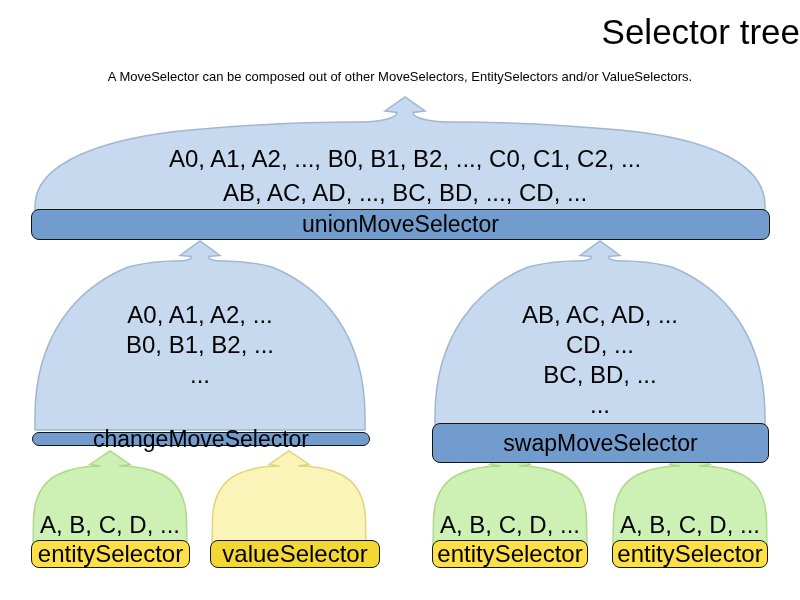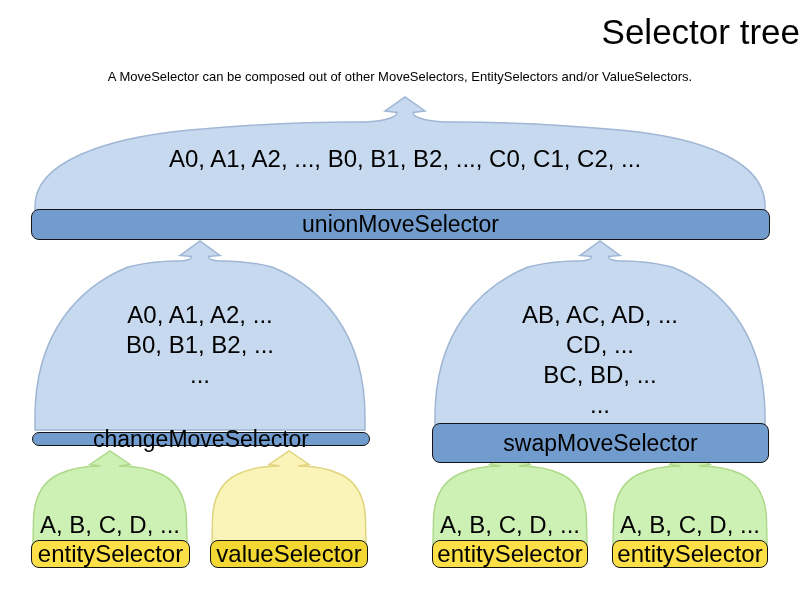--- a/index.html
+++ b/index.html
@@ -40,21 +40,21 @@
     font-size:23px; white-space:nowrap;
   }
   .bar-blue   { background:#719ccd; }
   .bar-green  { background:#fde047; font-size:24px; }
   .bar-yellow { background:#f3d733; font-size:24px; }
 
   .union-bar  { left:31px;  top:209px; width:739px; height:31px; }
   .change-bar { left:32px;  top:432px; width:338px; height:14px; }
   .swap-bar   { left:432px; top:423px; width:337px; height:40px; }
   .entity1-bar { left:31px;  top:540px; width:159px; height:28px; }
-  .value1-bar  { left:210px; top:540px; width:158px; height:28px; }
+  .value1-bar  { left:210px; top:540px; width:170px; height:28px; }
   .entity2-bar { left:432px; top:540px; width:156px; height:28px; }
   .entity3-bar { left:612px; top:540px; width:156px; height:28px; }
 </style>
 </head>
 <body>
 
 <div class="canvas">
 
   <svg class="shapes" width="800" height="600" viewBox="0 0 800 600">
 
@@ -88,20 +88,21 @@
     <path class="funnel-green" d="M 613 545 L 613.5 520 C 614 500, 621 483, 638 474.5 C 651 468, 667 466, 680.5 466
          L 670 464.5 L 690 451 L 710 464.5 L 699 466
          C 713 466, 729 468, 742 474.5 C 759 483, 766 500, 766.5 520 L 767 545 Z" fill="#cdf0b4"></path>
   </svg>
 
   <div class="title">Selector tree</div>
   <div class="subtitle">A MoveSelector can be composed out of other MoveSelectors, EntitySelectors and/or ValueSelectors.</div>
 
   <div class="dome-text union-text">
     <div>A0, A1, A2, ..., B0, B1, B2, ..., C0, C1, C2, ...</div>
+    <div>AB, AC, AD, ..., BC, BD, ..., CD, ...</div>
   </div>
 
   <div class="dome-text change-text">
     <div>A0, A1, A2, ...</div>
     <div>B0, B1, B2, ...</div>
     <div>...</div>
   </div>
 
   <div class="dome-text swap-text">
     <div>AB, AC, AD, ...</div>

